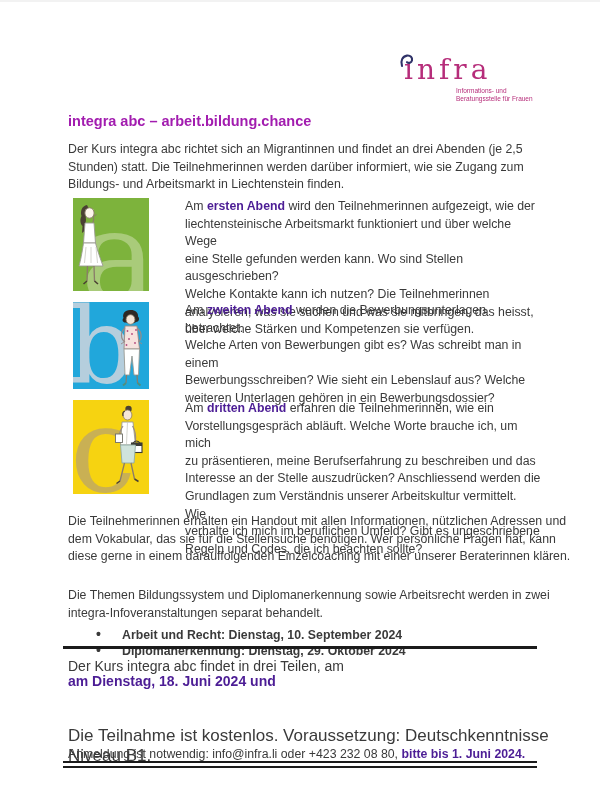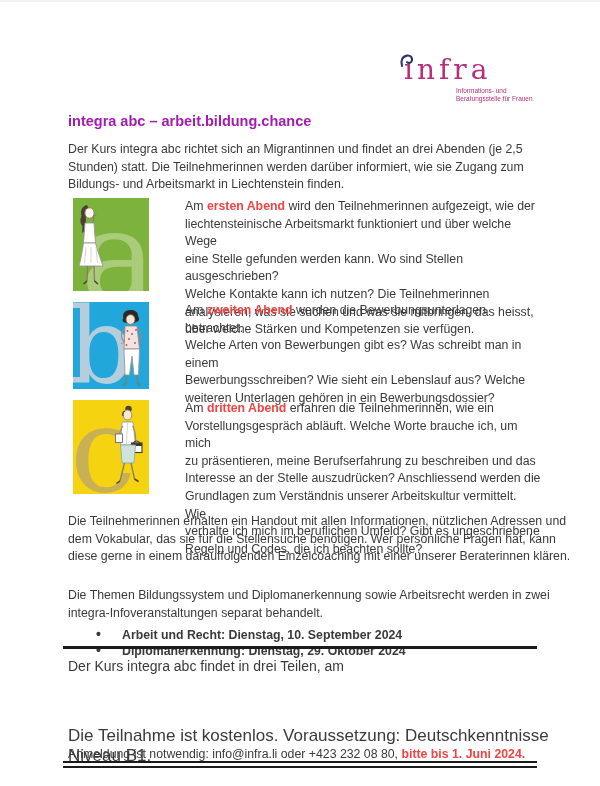--- a/index.html
+++ b/index.html
@@ -44,21 +44,21 @@
   .events ul{margin:6px 0 0 0;padding:0;list-style:none;}
   .events li{position:relative;padding-left:54px;font-size:12.3px;line-height:15.6px;white-space:normal;font-weight:bold;}
   .events li::before{content:"\2022";position:absolute;left:28px;top:-1px;font-size:14px;}
 
   .rule{position:absolute;left:63px;top:646px;width:474px;height:3px;background:#1b1b1b;}
   .schedule{position:absolute;left:68px;top:659px;font-size:14px;line-height:15.2px;}
   .participation{position:absolute;left:68px;top:726px;font-size:17px;}
   .registration{position:absolute;left:68px;top:747px;font-size:12.3px;text-align:center;}
   .double-rule{position:absolute;left:63px;top:761px;width:474px;height:3px;
                border-top:2px solid #1b1b1b;border-bottom:2px solid #1b1b1b;background:transparent;}
-  .b{font-weight:bold;color:#ef4444;}
+  .b{font-weight:bold;color:#4c1d95;}
 </style>
 </head>
 <body>
 
 <div class="page">
   <div class="topline"></div>
 
   <div class="logo">
     <div class="logo-word">
       <span class="logo-curl">
@@ -168,20 +168,21 @@
     <ul>
       <li>Arbeit und Recht: Dienstag, 10. September 2024</li>
       <li>Diplomanerkennung: Dienstag, 29. Oktober 2024</li>
     </ul>
   </div>
 
   <div class="rule"></div>
 
   <div class="schedule">
     <div>Der Kurs integra abc findet in drei Teilen, am</div>
+    <div class="b">am Dienstag, 18. Juni 2024 und</div>
   </div>
 
   <div class="participation">Die Teilnahme ist kostenlos. Voraussetzung: Deutschkenntnisse Niveau B1.</div>
 
   <div class="registration"><span>Anmeldung ist notwendig: info@infra.li oder +423 232 08 80, </span><span class="b">bitte bis 1. Juni 2024.</span></div>
 
   <div class="double-rule"></div>
 </div>
 
 </body></html>

